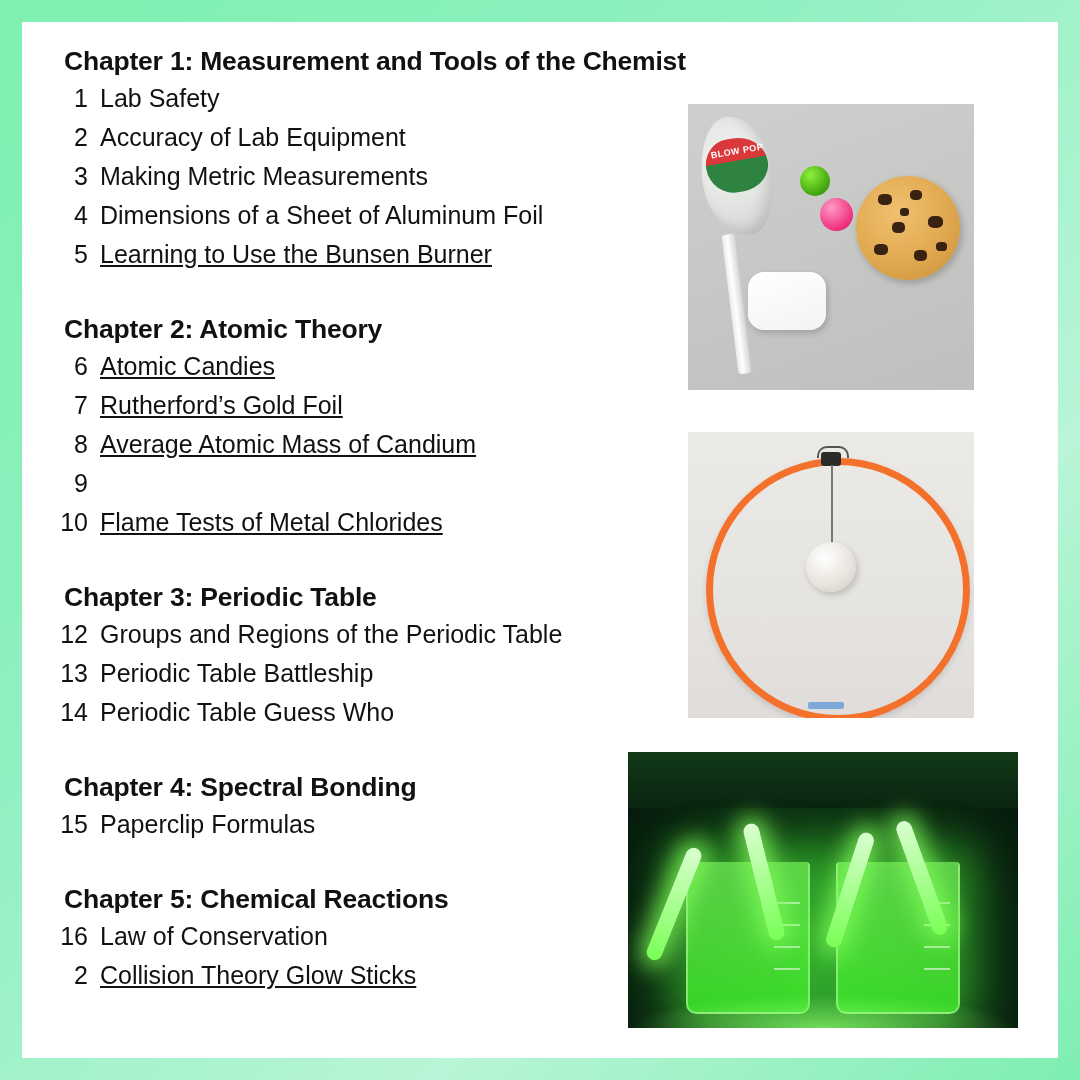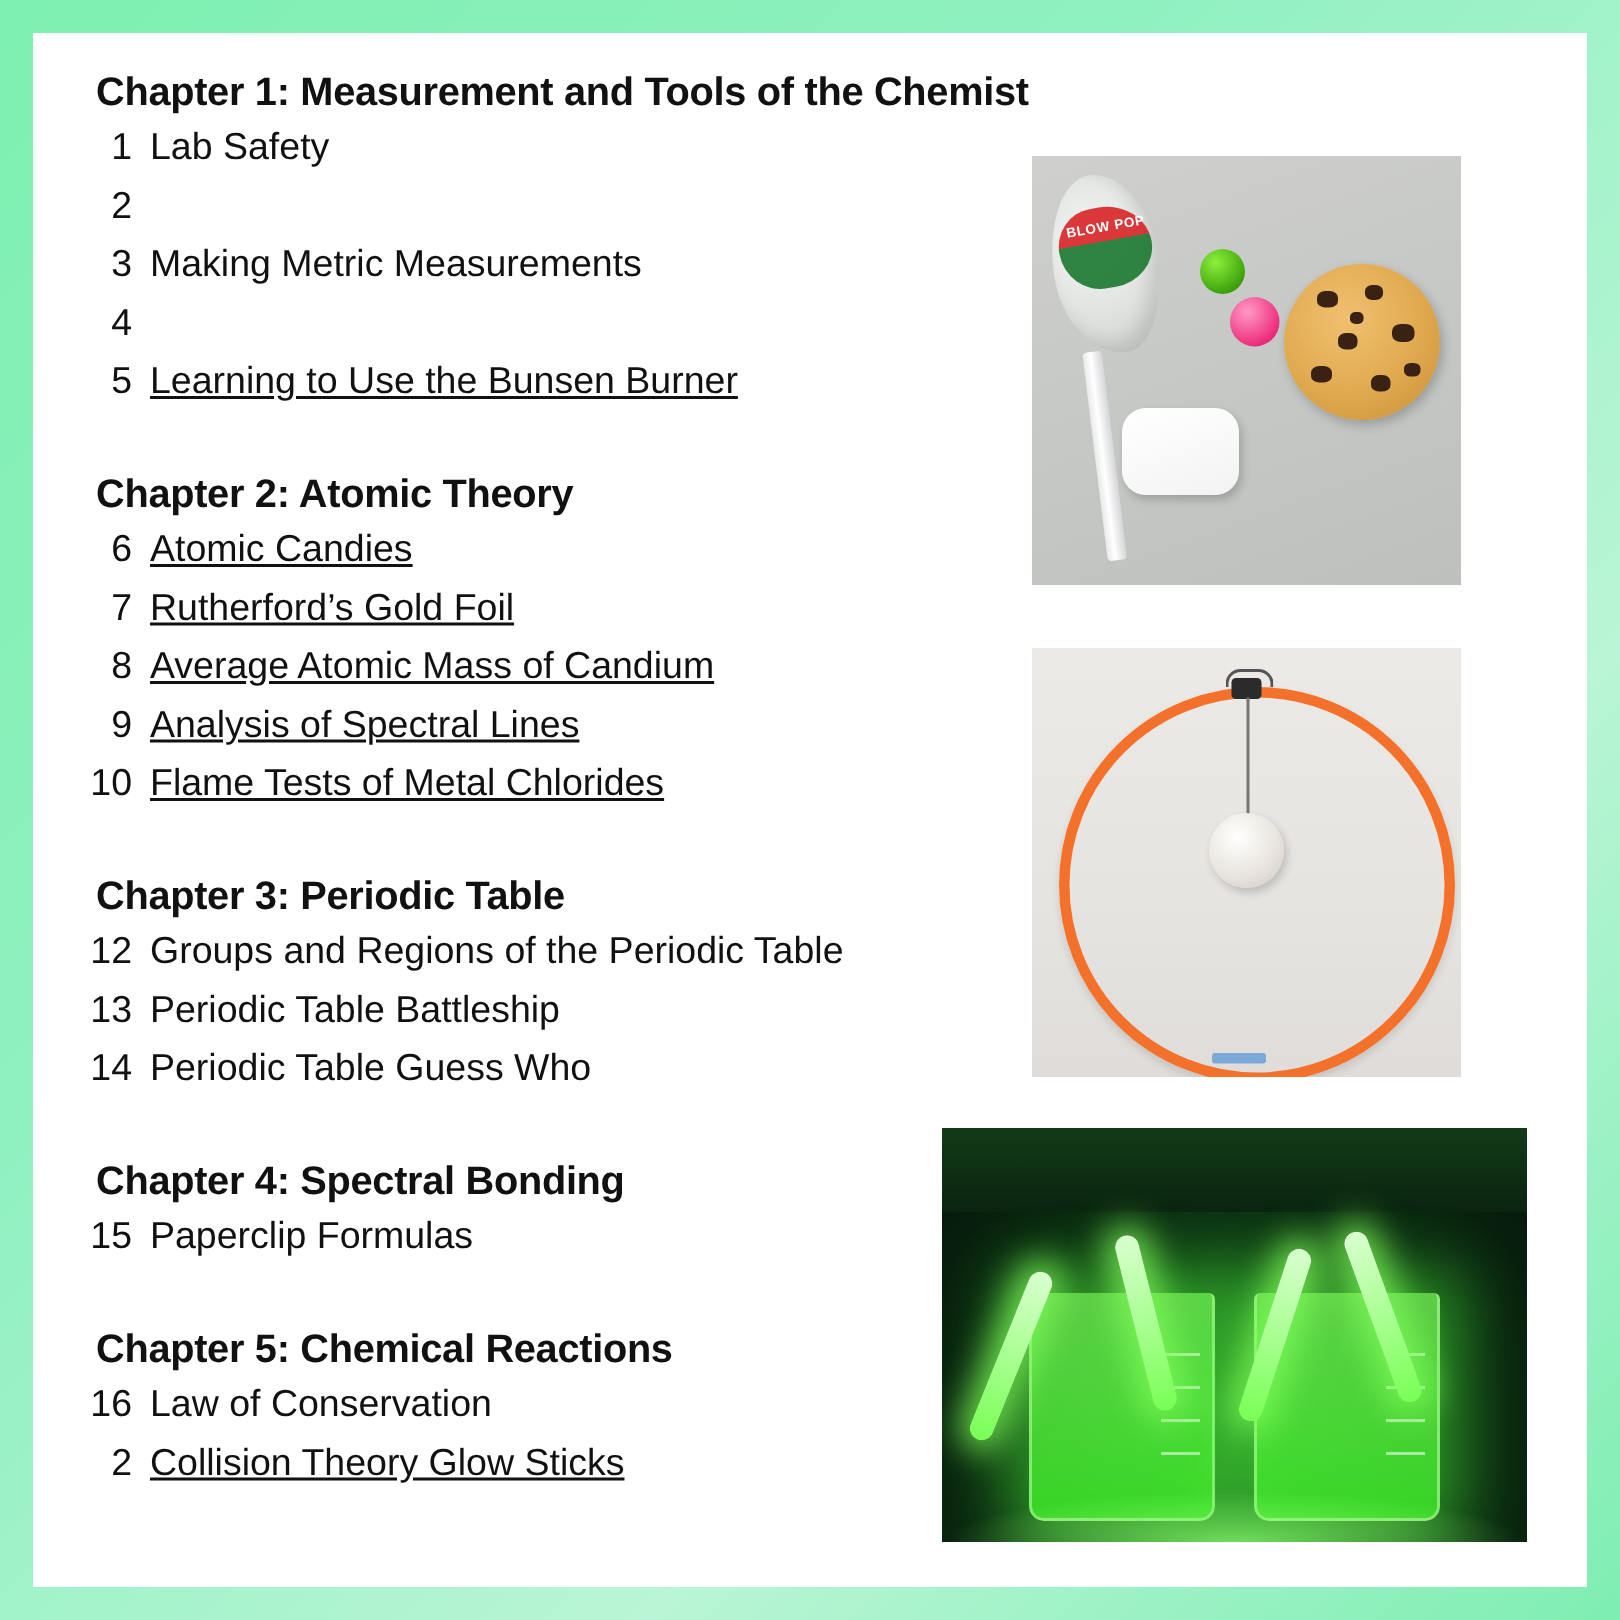--- a/index.html
+++ b/index.html
@@ -195,27 +195,29 @@
 
   <div class="toc">
 
     <div class="chapter first">Chapter 1: Measurement and Tools of the Chemist</div>
     <div class="entry">
       <span class="num">1</span>
       <span class="title">Lab Safety</span>
     </div>
     <div class="entry">
       <span class="num">2</span>
+      <span class="title">Accuracy of Lab Equipment</span>
     </div>
     <div class="entry">
       <span class="num">3</span>
       <span class="title">Making Metric Measurements</span>
     </div>
     <div class="entry">
       <span class="num">4</span>
+      <span class="title">Dimensions of a Sheet of Aluminum Foil</span>
     </div>
     <div class="entry">
       <span class="num">5</span>
       <span class="title u">Learning to Use the Bunsen Burner</span>
     </div>
 
     <div class="spacer"></div>
 
     <div class="chapter">Chapter 2: Atomic Theory</div>
     <div class="entry">
@@ -225,21 +227,20 @@
     <div class="entry">
       <span class="num">7</span>
       <span class="title u">Rutherford’s Gold Foil</span>
     </div>
     <div class="entry">
       <span class="num">8</span>
       <span class="title u">Average Atomic Mass of Candium</span>
     </div>
     <div class="entry">
       <span class="num">9</span>
-      <span class="title u">Analysis of Spectral Lines</span>
     </div>
     <div class="entry">
       <span class="num">10</span>
       <span class="title u">Flame Tests of Metal Chlorides</span>
     </div>
 
     <div class="spacer"></div>
 
     <div class="chapter">Chapter 3: Periodic Table</div>
     <div class="entry">

